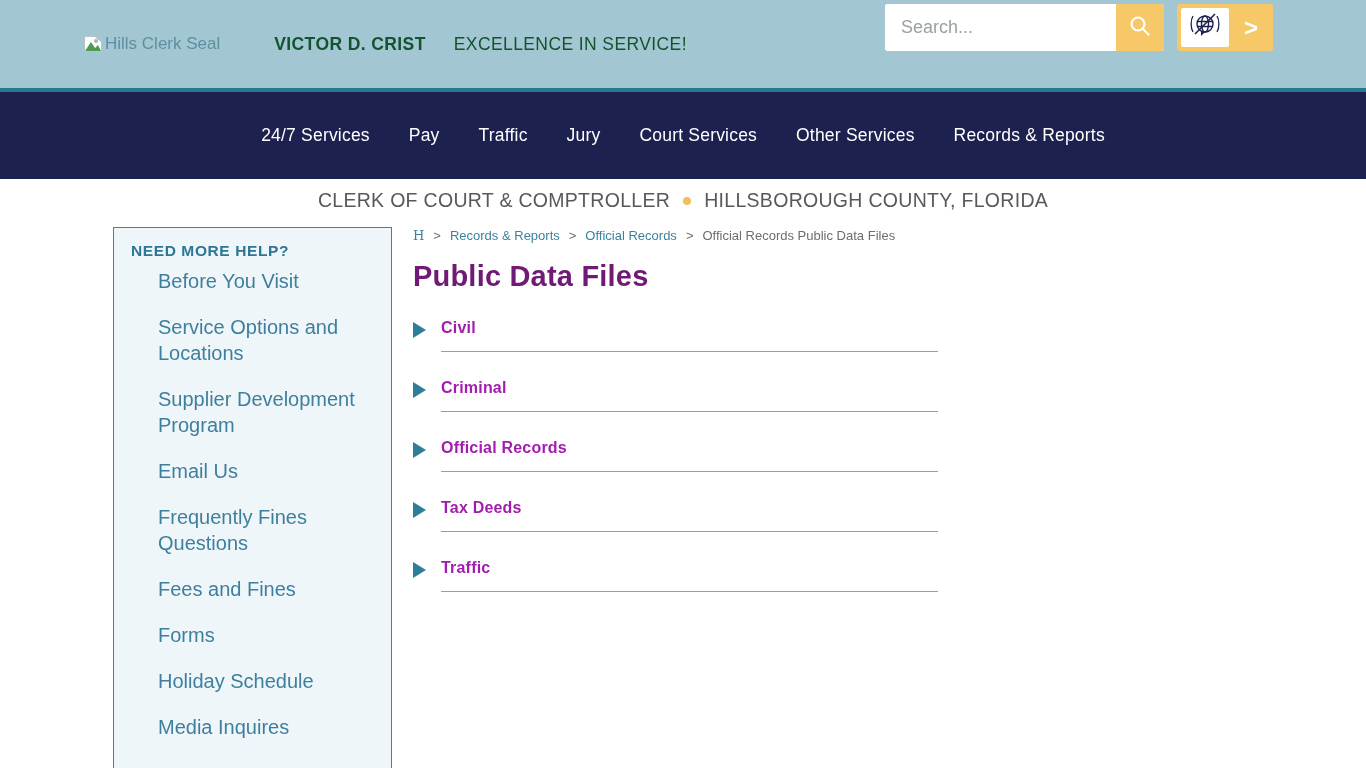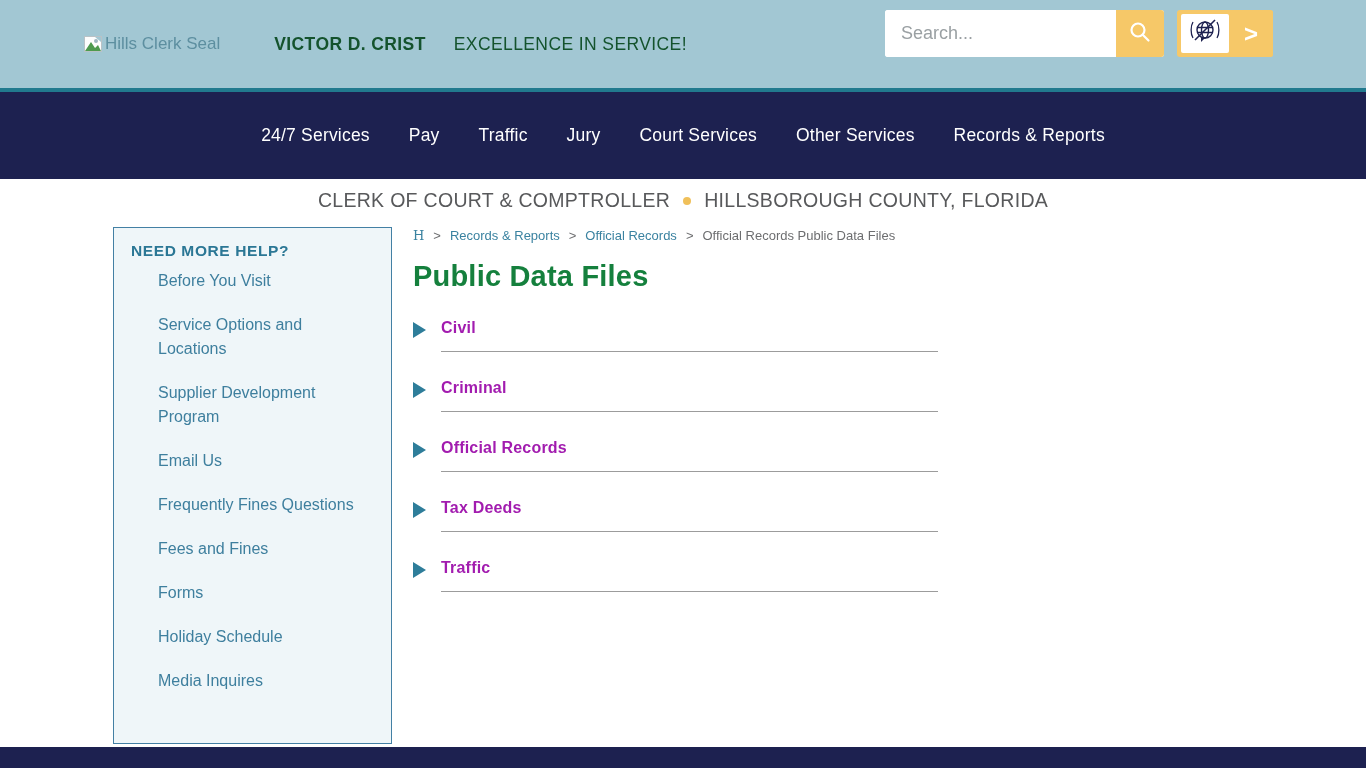--- a/index.html
+++ b/index.html
@@ -44,21 +44,21 @@
     letter-spacing: 0.4px;
     display: flex;
     align-items: center;
     gap: 28px;
     white-space: nowrap;
   }
   .title-name { font-weight: bold; }
   .search-area {
     position: absolute;
     right: 93px;
-    top: 10px;
+    top: 4px;
     display: flex;
     align-items: stretch;
     height: 47px;
   }
   .search-box {
     display: flex;
     border-radius: 3px;
     overflow: hidden;
     background: #ffffff;
   }
@@ -177,21 +177,21 @@
   }
   .sidebar-list { list-style: none; }
   .sidebar-list li {
     margin-left: 27px;
     margin-bottom: 20px;
     line-height: 24px;
   }
   .sidebar-list a {
     color: #3e7f9e;
     text-decoration: none;
-    font-size: 16px;
+    font-size: 20px;
     cursor: pointer;
   }
 
   .main-col {
     margin-left: 21px;
     width: 525px;
     padding-top: 6px;
   }
   .breadcrumb {
     font-size: 13px;
@@ -201,21 +201,21 @@
     gap: 9px;
     white-space: nowrap;
     margin-bottom: 17px;
   }
   .bc-link { color: #3a82a0; cursor: pointer; text-decoration: none; }
   .bc-home { font-family: "DejaVu Serif", serif; }
   .bc-sep { color: #6d6e70; }
   .bc-current { color: #6d6e70; }
 
   .page-title {
-    color: #15803d;
+    color: #701a75;
     font-size: 29px;
     font-weight: bold;
     letter-spacing: 0.2px;
     margin-bottom: 26px;
   }
 
   .accordion-row {
     display: flex;
     align-items: flex-start;
     cursor: pointer;

